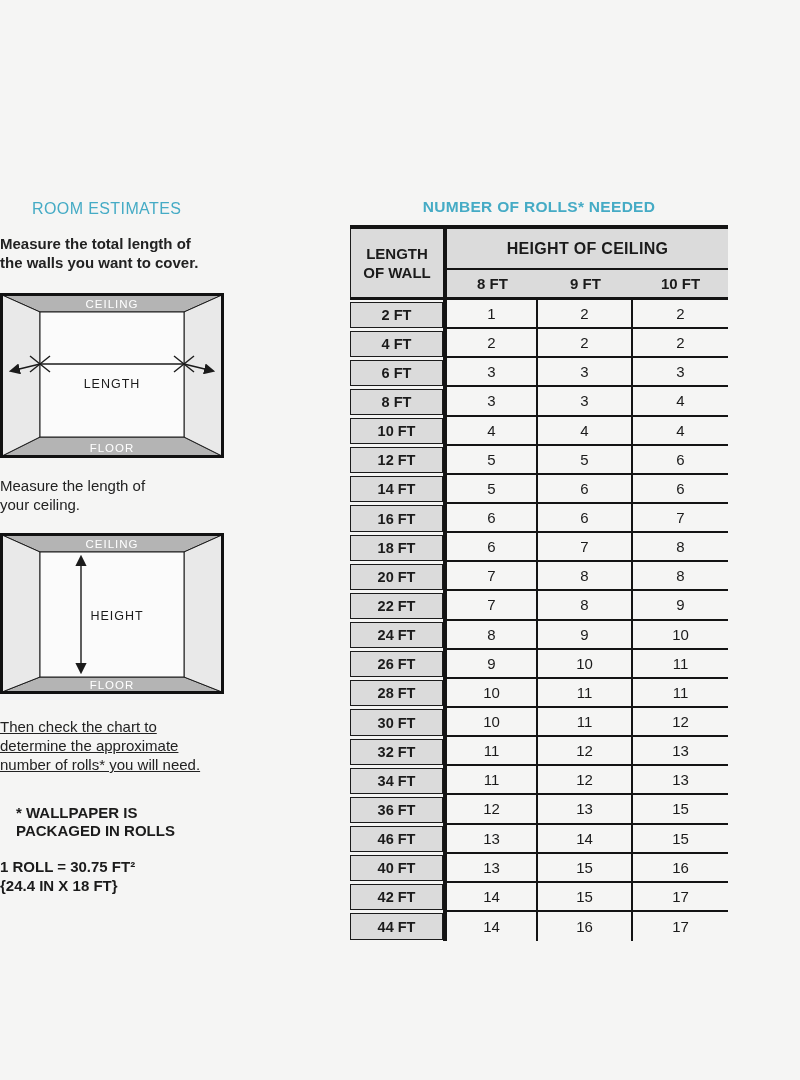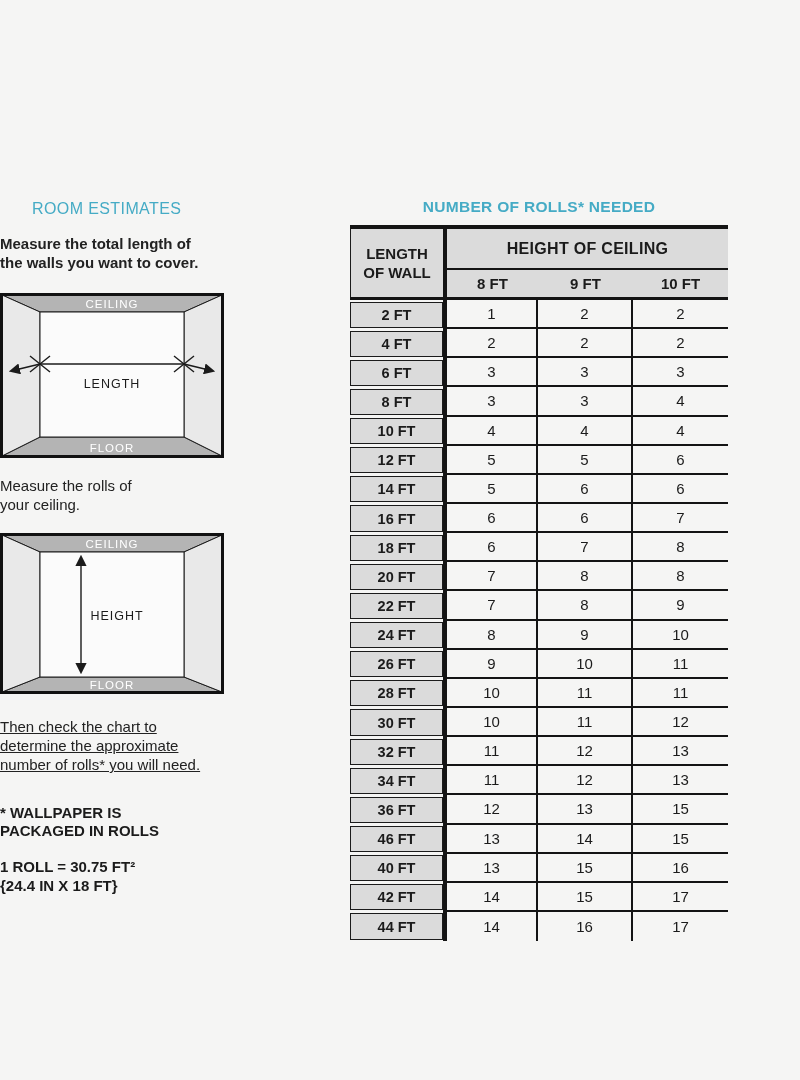--- a/index.html
+++ b/index.html
@@ -11,21 +11,21 @@
   }
   *{margin:0;padding:0;}
   html,body{background:#e9e9e9;}
   body{font-family:"Liberation Sans","DejaVu Sans",sans-serif;color:var(--ink);}
   .canvas{position:relative;width:800px;height:1080px;background:var(--page-bg);overflow:hidden;margin:0 auto;}
   .lp-heading{position:absolute;left:0;top:200px;font-size:16px;font-weight:normal;letter-spacing:.4px;color:var(--accent);white-space:nowrap;margin-left:32px;}
   .para{position:absolute;left:0;font-size:15px;line-height:19px;color:#222;white-space:nowrap;}
   .p1{top:234px;font-weight:bold;}
   .p2{top:476px;}
   .p3{top:717px;text-decoration:underline;}
-  .note{position:absolute;left:0;top:804px;font-size:15px;font-weight:bold;line-height:18px;white-space:nowrap;}
+  .note{position:absolute;left:16px;top:804px;font-size:15px;font-weight:bold;line-height:18px;white-space:nowrap;}
   .note .indent{}
   .spec{position:absolute;left:0;top:857px;font-size:15px;font-weight:bold;line-height:19px;white-space:nowrap;}
   .diag{position:absolute;left:0;}
   .diag1{top:293px;}
   .diag2{top:533px;}
 
   
   .right-panel{position:absolute;left:350px;top:199px;width:378px;}
   .table-title{text-align:center;font-size:15.5px;font-weight:bold;letter-spacing:.3px;color:var(--accent);height:16px;line-height:16px;}
   .rolls-table{position:relative;margin-top:10px;}
@@ -86,21 +86,21 @@
       <line x1="174" y1="79" x2="194" y2="63"></line>
       <line x1="40" y1="71" x2="11" y2="78" marker-end="url(#ah1)"></line>
       <line x1="184" y1="71" x2="213" y2="78" marker-end="url(#ah1)"></line>
     </g>
     <text x="112" y="14.5" text-anchor="middle" font-size="11.5" letter-spacing="1" fill="#ffffff">CEILING</text>
     <text x="112" y="158.5" text-anchor="middle" font-size="11.5" letter-spacing="1" fill="#ffffff">FLOOR</text>
     <text x="112" y="95" text-anchor="middle" font-size="12.5" letter-spacing="1" fill="#1b1b1b">LENGTH</text>
   </svg>
 
   <div class="para p2">
-    <div>Measure the rolls of</div>
+    <div>Measure the length of</div>
     <div>your ceiling.</div>
   </div>
 
   <svg class="diag diag2" width="224" height="161" viewBox="0 0 224 161">
     <defs>
       <marker id="ah2" viewBox="0 0 10 10" refX="8" refY="5" markerWidth="8" markerHeight="8" orient="auto-start-reverse">
         <path d="M0,0 L10,5 L0,10 z" fill="#1b1b1b"></path>
       </marker>
     </defs>
     <polygon points="2,2 222,2 184,19 40,19" fill="#b4b4b4" stroke="#1b1b1b" stroke-width="1"></polygon>

